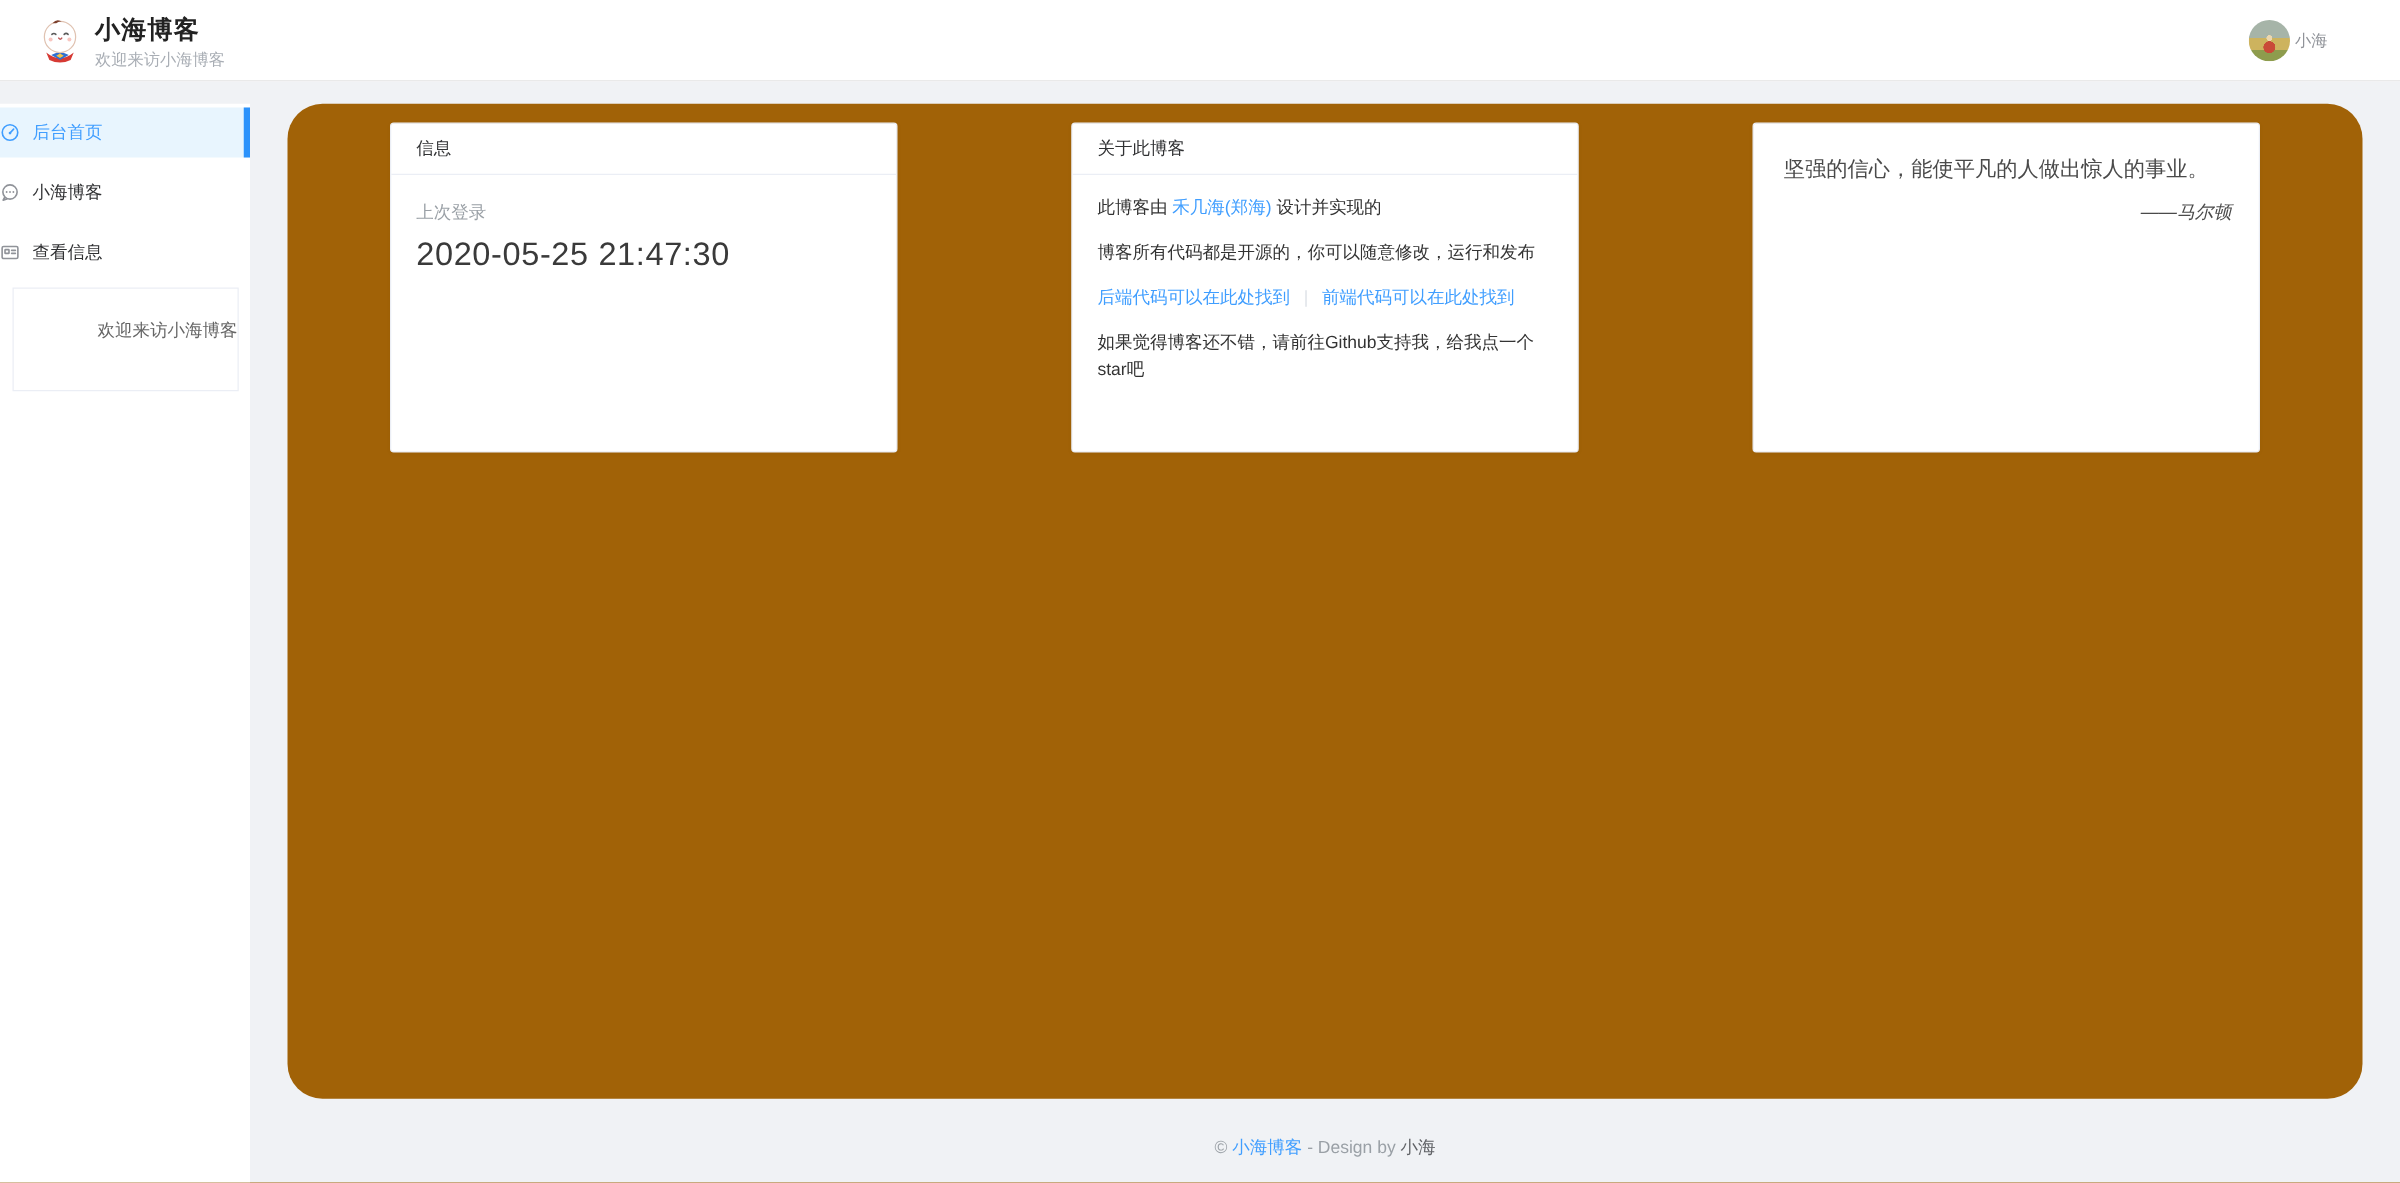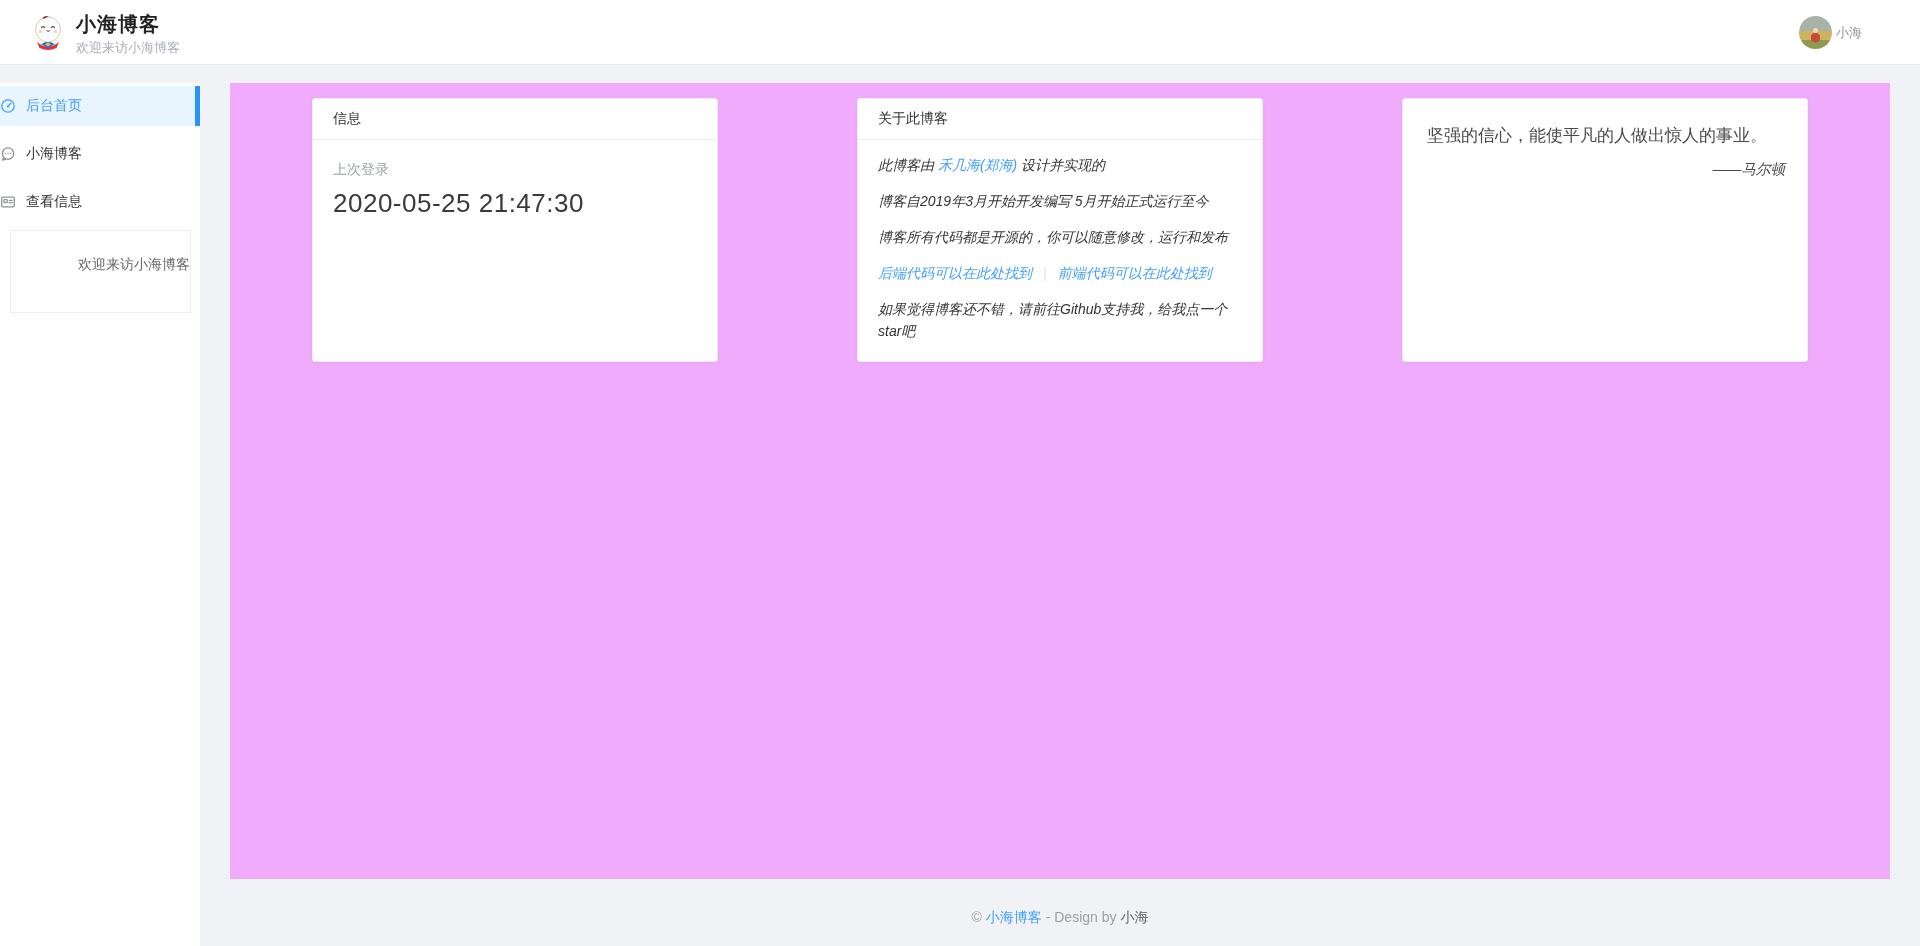--- a/index.html
+++ b/index.html
@@ -70,21 +70,22 @@
     background: #fff;
     text-align: right;
     padding-top: 25px;
     font-size: 14px; color: #666;
   }
 
   
   .main-panel {
     position: absolute; left: 230px; top: 83px;
     width: 1660px; height: 796px;
-    background: #f0abfc;
+    background: #a16207;
+    border-radius: 28px;
   }
   .cards-row {
     display: flex; justify-content: space-between;
     padding: 15px 82px 0 82px;
   }
   .card {
     width: 406px; height: 264px;
     background: #fff;
     border: 1px solid #ebeef5;
     border-radius: 3px;
@@ -96,21 +97,21 @@
     border-bottom: 1px solid #ebeef5;
     font-size: 14px; color: #303133;
   }
   .card-body { padding: 13px 20px; }
 
   
   .last-login-label { font-size: 14px; color: #9aa0a6; margin: 8px 0 9px; }
   .last-login-value { font-size: 26px; color: #3a3a3a; letter-spacing: 0.5px; }
 
   
-  .about-body p { margin: 0 0 14px 0; font-size: 14px; line-height: 22px; color: #333; font-style: italic; }
+  .about-body p { margin: 0 0 14px 0; font-size: 14px; line-height: 22px; color: #333; }
   .about-body p:first-child { margin-top: 1px; }
   .text-link { color: #409eff; cursor: pointer; text-decoration: none; }
   .link-divider { color: #dfe3e8; margin: 0 11px; }
 
   
   .quote-body { padding: 26px 22px 0 24px; }
   .quote-text { font-size: 17px; color: #4a4a4a; line-height: 22px; }
   .quote-author { text-align: right; margin-top: 13px; font-size: 14.5px; color: #4a4a4a; font-style: italic; }
 
   
@@ -208,21 +209,20 @@
         <div class="last-login-value">2020-05-25 21:47:30</div>
       </div>
     </div>
 
     <div class="card">
       <div class="card-header">
         <span>关于此博客</span>
       </div>
       <div class="card-body about-body">
         <p><span>此博客由 </span><a class="text-link">禾几海(郑海)</a><span> 设计并实现的</span></p>
-        <p>博客自2019年3月开始开发编写 5月开始正式运行至今</p>
         <p>博客所有代码都是开源的，你可以随意修改，运行和发布</p>
         <p><a class="text-link">后端代码可以在此处找到</a><span class="link-divider">|</span><a class="text-link">前端代码可以在此处找到</a></p>
         <p>如果觉得博客还不错，请前往Github支持我，给我点一个star吧</p>
       </div>
     </div>
 
     <div class="card">
       <div class="quote-body">
         <div class="quote-text">坚强的信心，能使平凡的人做出惊人的事业。</div>
         <div class="quote-author">——马尔顿</div>

